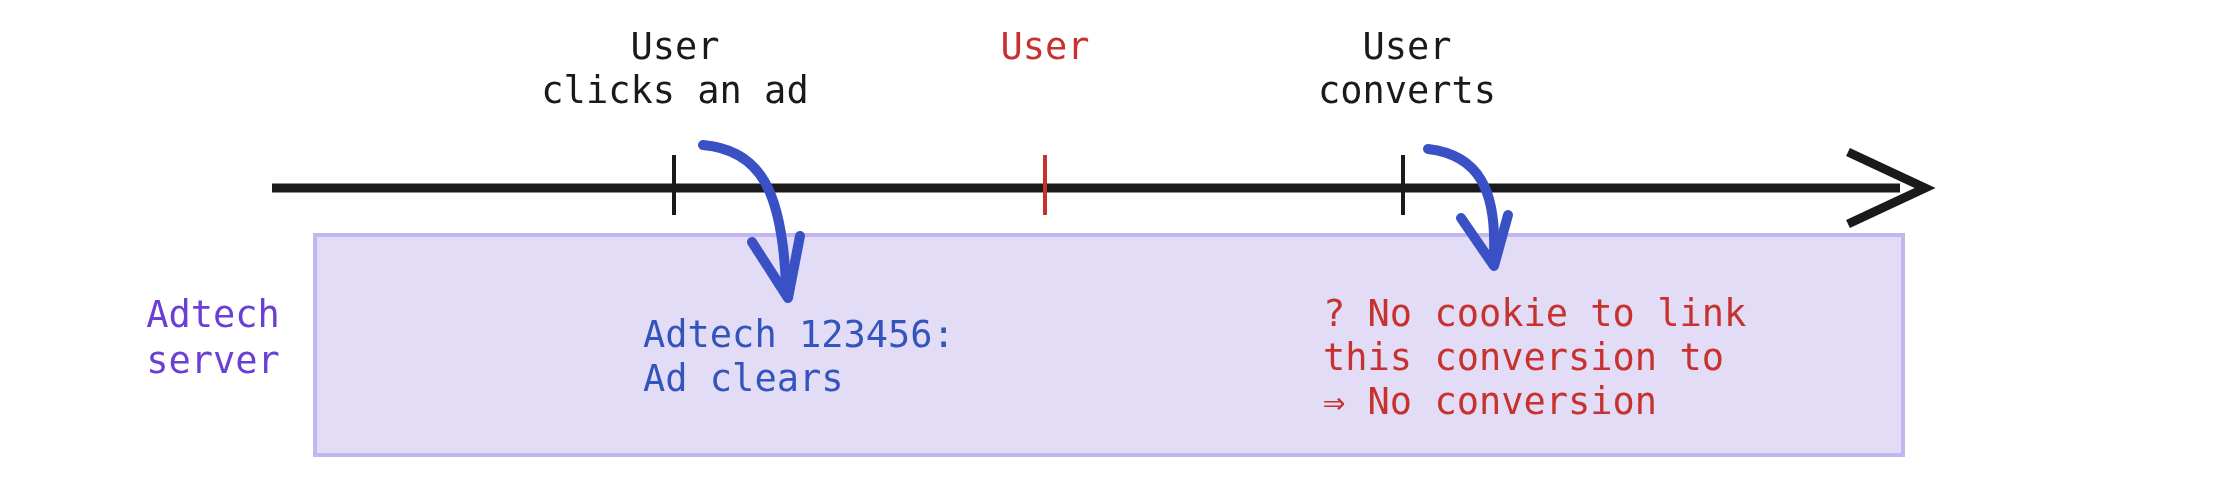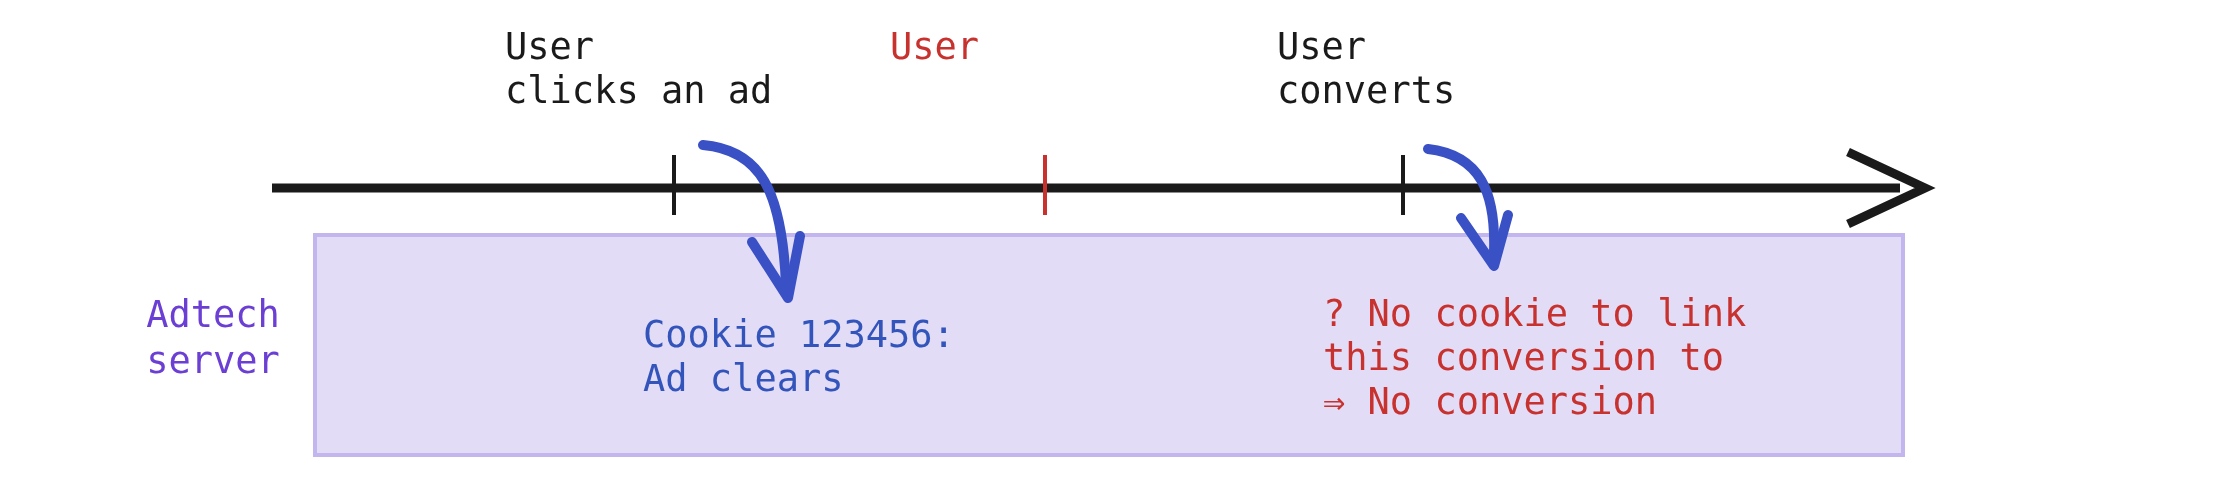--- a/index.html
+++ b/index.html
@@ -49,20 +49,21 @@
     left: 0;
     top: 0;
     width: 2217px;
     height: 498px;
     pointer-events: none;
   }
 
   
   .event-label {
     position: absolute;
+    text-align: center;
     font-size: 37px;
     line-height: 44px;
     white-space: pre;
   }
   .event-label.black { color: #1a1a1a; }
   .event-label.red   { color: #c8322e; }
 
   
   .note {
     position: absolute;
@@ -100,17 +101,17 @@
 
     <line x1="1403" y1="155" x2="1403" y2="215" stroke="#1a1a1a" stroke-width="4"></line>
 
     <path d="M 703,145 C 760,150 782,190 786,285" fill="none" stroke="#3a51c6" stroke-width="10" stroke-linecap="round"></path>
     <path d="M 752,242 L 788,298 L 800,236" fill="none" stroke="#3a51c6" stroke-width="10" stroke-linecap="round" stroke-linejoin="round"></path>
 
     <path d="M 1428,149 C 1480,155 1496,192 1494,252" fill="none" stroke="#3a51c6" stroke-width="10" stroke-linecap="round"></path>
     <path d="M 1461,218 L 1494,266 L 1508,215" fill="none" stroke="#3a51c6" stroke-width="10" stroke-linecap="round" stroke-linejoin="round"></path>
   </svg>
 
-  <div class="note blue" style="left:643px; top:313px;"><span>Cookie 123456:</span><br><span>Ad clears</span></div>
+  <div class="note blue" style="left:643px; top:313px;"><span>Adtech 123456:</span><br><span>Ad clears</span></div>
 
   <div class="note red" style="left:1323px; top:292px;"><span>? No cookie to link</span><br><span>this conversion to</span><br><span>⇒ No conversion</span><br></div>
 
 </div>
 
 </body></html>

